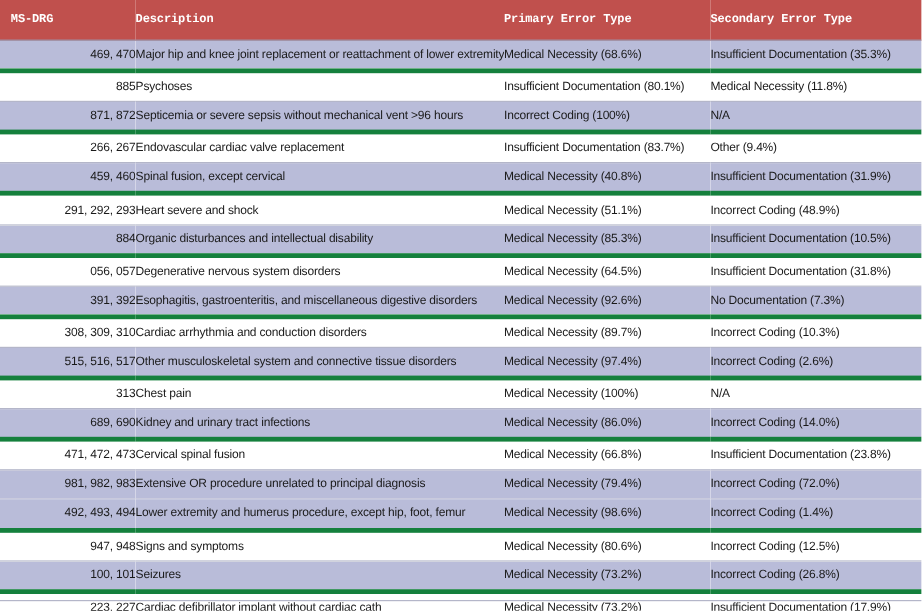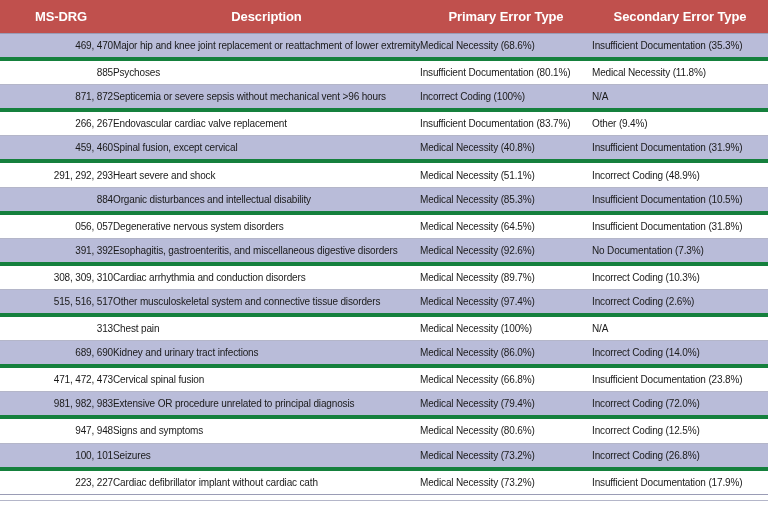--- a/index.html
+++ b/index.html
@@ -21,28 +21,29 @@
     table-layout:fixed;
   }
   col.c-drg{width:113px;}
   col.c-desc{width:307px;}
   col.c-prim{width:172px;}
   col.c-sec{width:176px;}
 
   thead th{
     background:#c0504d;
     color:#ffffff;
-    font-size:13px;
+    font-size:10px;
     font-weight:bold;
-    text-align:center;
+    text-align:left;
     letter-spacing:-0.1px;
     padding:6px 0 6px 0;
     height:21px;
     vertical-align:middle;
     border:none;
+    font-family:Liberation Mono, monospace;
   }
   thead th.h-drg{padding-left:9px;}
   thead th.h-desc{padding-left:0px;}
   thead th.h-prim{padding-left:0px;}
   thead th.h-sec{padding-left:0px;}
 
   tbody td{
     font-size:10px;
     color:#1a1a1a;
     letter-spacing:-0.15px;
@@ -170,20 +171,26 @@
           <td class="t-desc">Cervical spinal fusion</td>
           <td class="t-prim">Medical Necessity (66.8%)</td>
           <td class="t-sec">Insufficient Documentation (23.8%)</td>
         </tr>
         <tr class="band">
           <td class="t-drg">981, 982, 983</td>
           <td class="t-desc">Extensive OR procedure unrelated to principal diagnosis</td>
           <td class="t-prim">Medical Necessity (79.4%)</td>
           <td class="t-sec">Incorrect Coding (72.0%)</td>
         </tr>
+        <tr class="band">
+          <td class="t-drg">492, 493, 494</td>
+          <td class="t-desc">Lower extremity and humerus procedure, except hip, foot, femur</td>
+          <td class="t-prim">Medical Necessity (98.6%)</td>
+          <td class="t-sec">Incorrect Coding (1.4%)</td>
+        </tr>
         <tr class="plain">
           <td class="t-drg">947, 948</td>
           <td class="t-desc">Signs and symptoms</td>
           <td class="t-prim">Medical Necessity (80.6%)</td>
           <td class="t-sec">Incorrect Coding (12.5%)</td>
         </tr>
         <tr class="band">
           <td class="t-drg">100, 101</td>
           <td class="t-desc">Seizures</td>
           <td class="t-prim">Medical Necessity (73.2%)</td>

